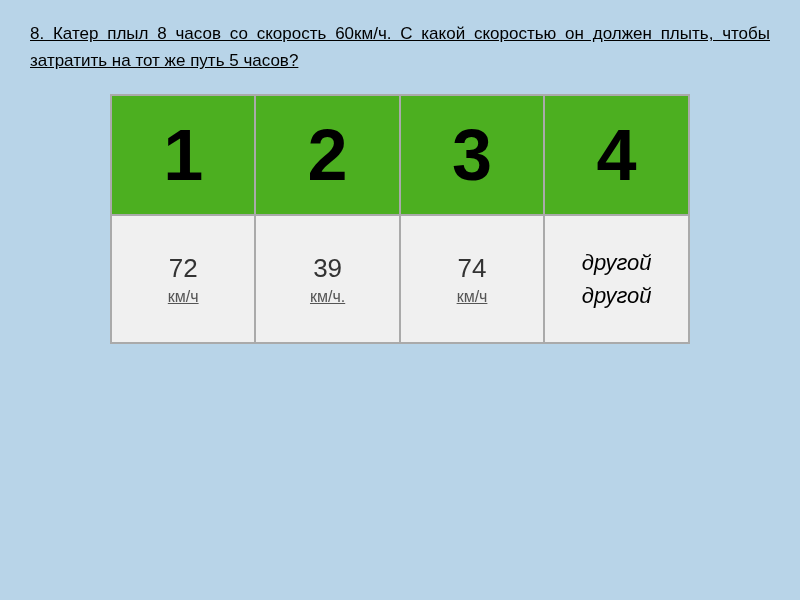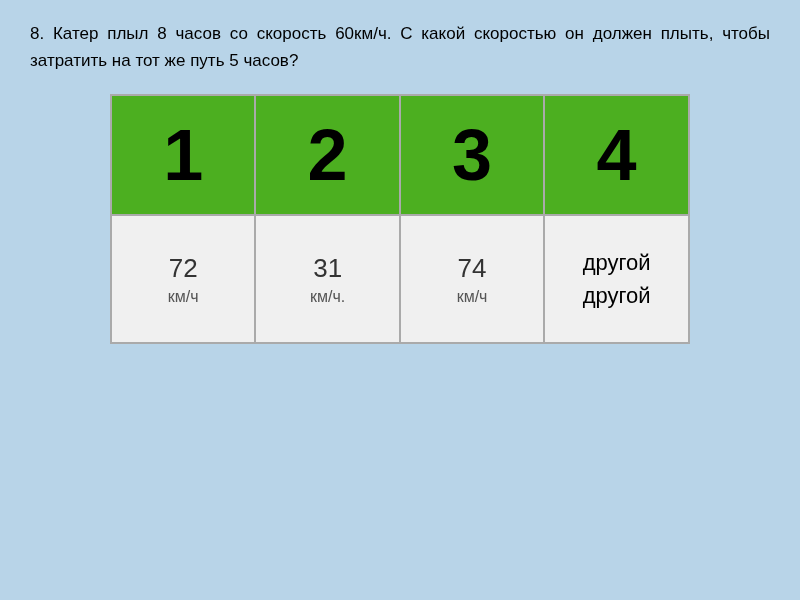--- a/index.html
+++ b/index.html
@@ -18,20 +18,21 @@
     .container {
       width: 100%;
     }
 
     .question {
       font-size: 17px;
       line-height: 1.6;
       color: #000;
       margin-bottom: 20px;
       text-align: justify;
+      text-decoration: underline;
     }
 
     .answer-table {
       border-collapse: collapse;
       width: 580px;
       margin: 0 auto;
       background: #fff;
       border: 2px solid #aaa;
     }
 
@@ -65,24 +66,26 @@
       font-size: 26px;
       color: #333;
       display: block;
       margin-bottom: 4px;
     }
 
     .bottom-cell .unit {
       font-size: 16px;
       color: #555;
       display: block;
+      text-decoration: underline;
     }
 
     .bottom-cell .other-answer {
       font-size: 22px;
+      font-style: italic;
       color: #000;
       line-height: 1.5;
     }
   </style>
 </head>
 <body>
 
 <div class="container">
   <div class="question">8.  Катер  плыл  8  часов  со  скорость  60км/ч.  С  какой скоростью он должен плыть, чтобы  затратить на тот же путь 5 часов?</div>
 
@@ -101,21 +104,21 @@
       <td class="top-cell">
         <span class="number">4</span>
       </td>
     </tr>
     <tr>
       <td class="bottom-cell">
         <span class="value">72</span>
         <span class="unit">км/ч</span>
       </td>
       <td class="bottom-cell">
-        <span class="value">31</span>
+        <span class="value">39</span>
         <span class="unit">км/ч.</span>
       </td>
       <td class="bottom-cell">
         <span class="value">74</span>
         <span class="unit">км/ч</span>
       </td>
       <td class="bottom-cell">
         <span class="other-answer">
           <span>другой</span><br>
           <span>другой</span>

